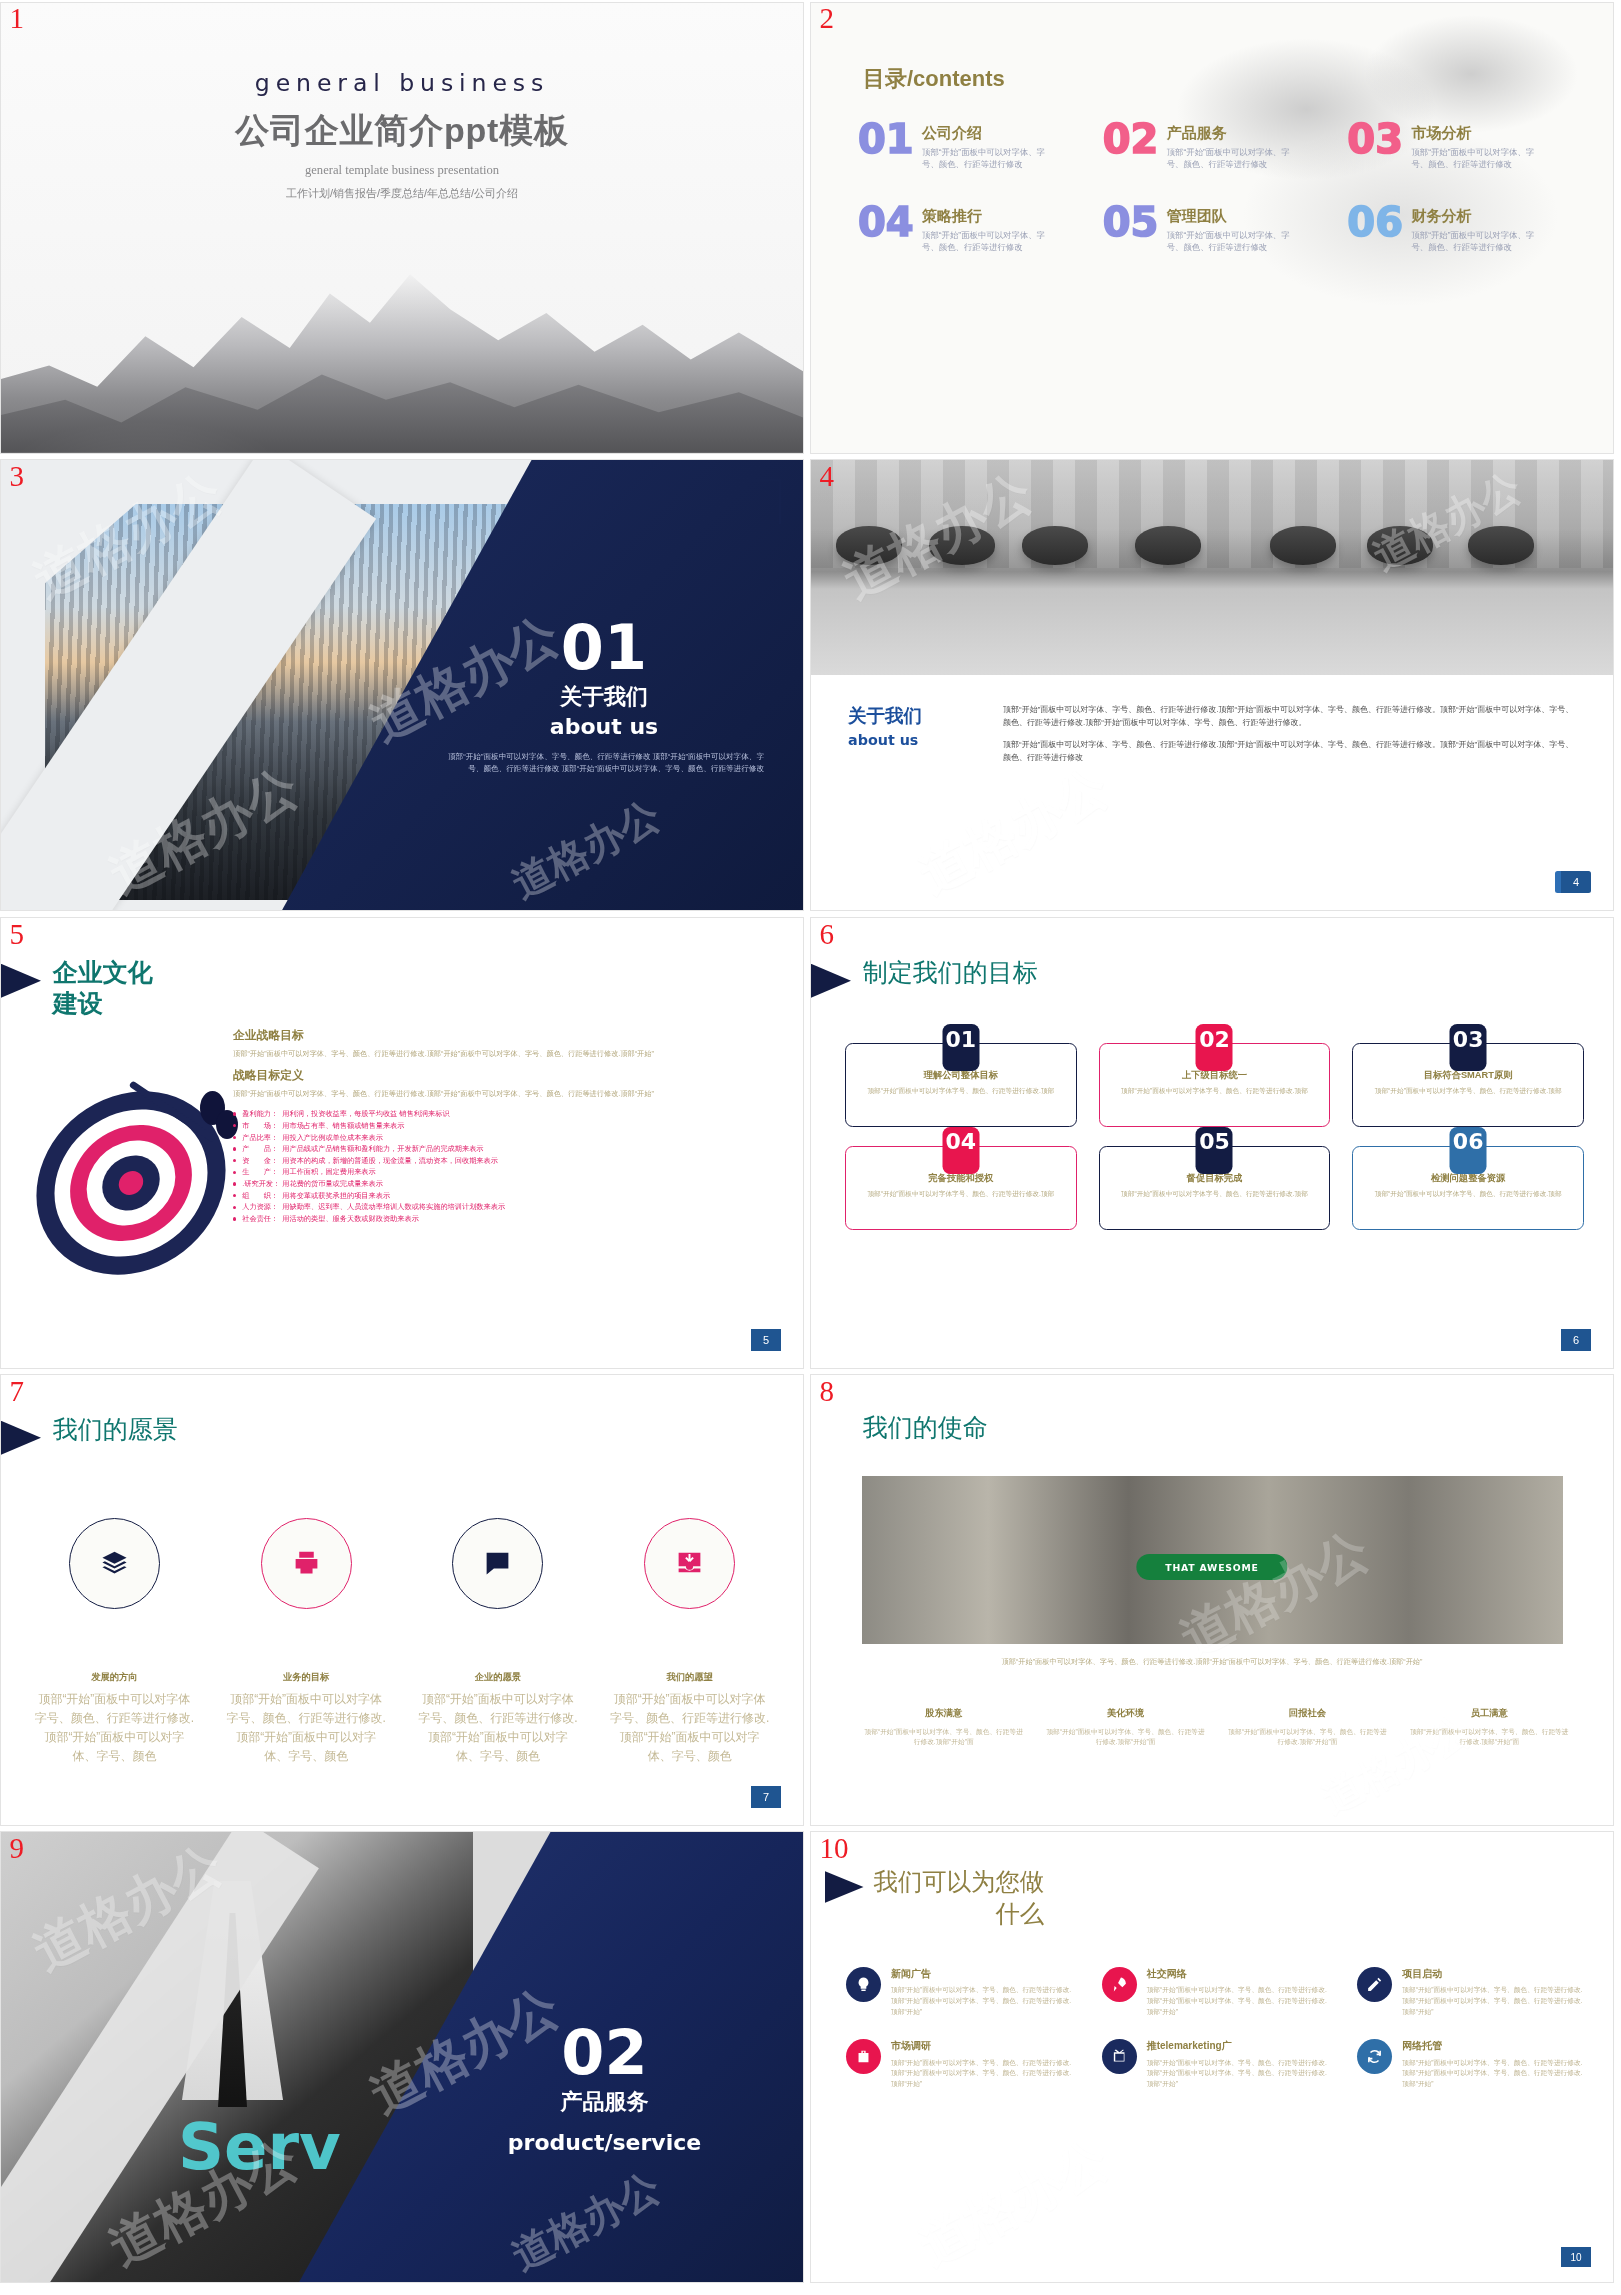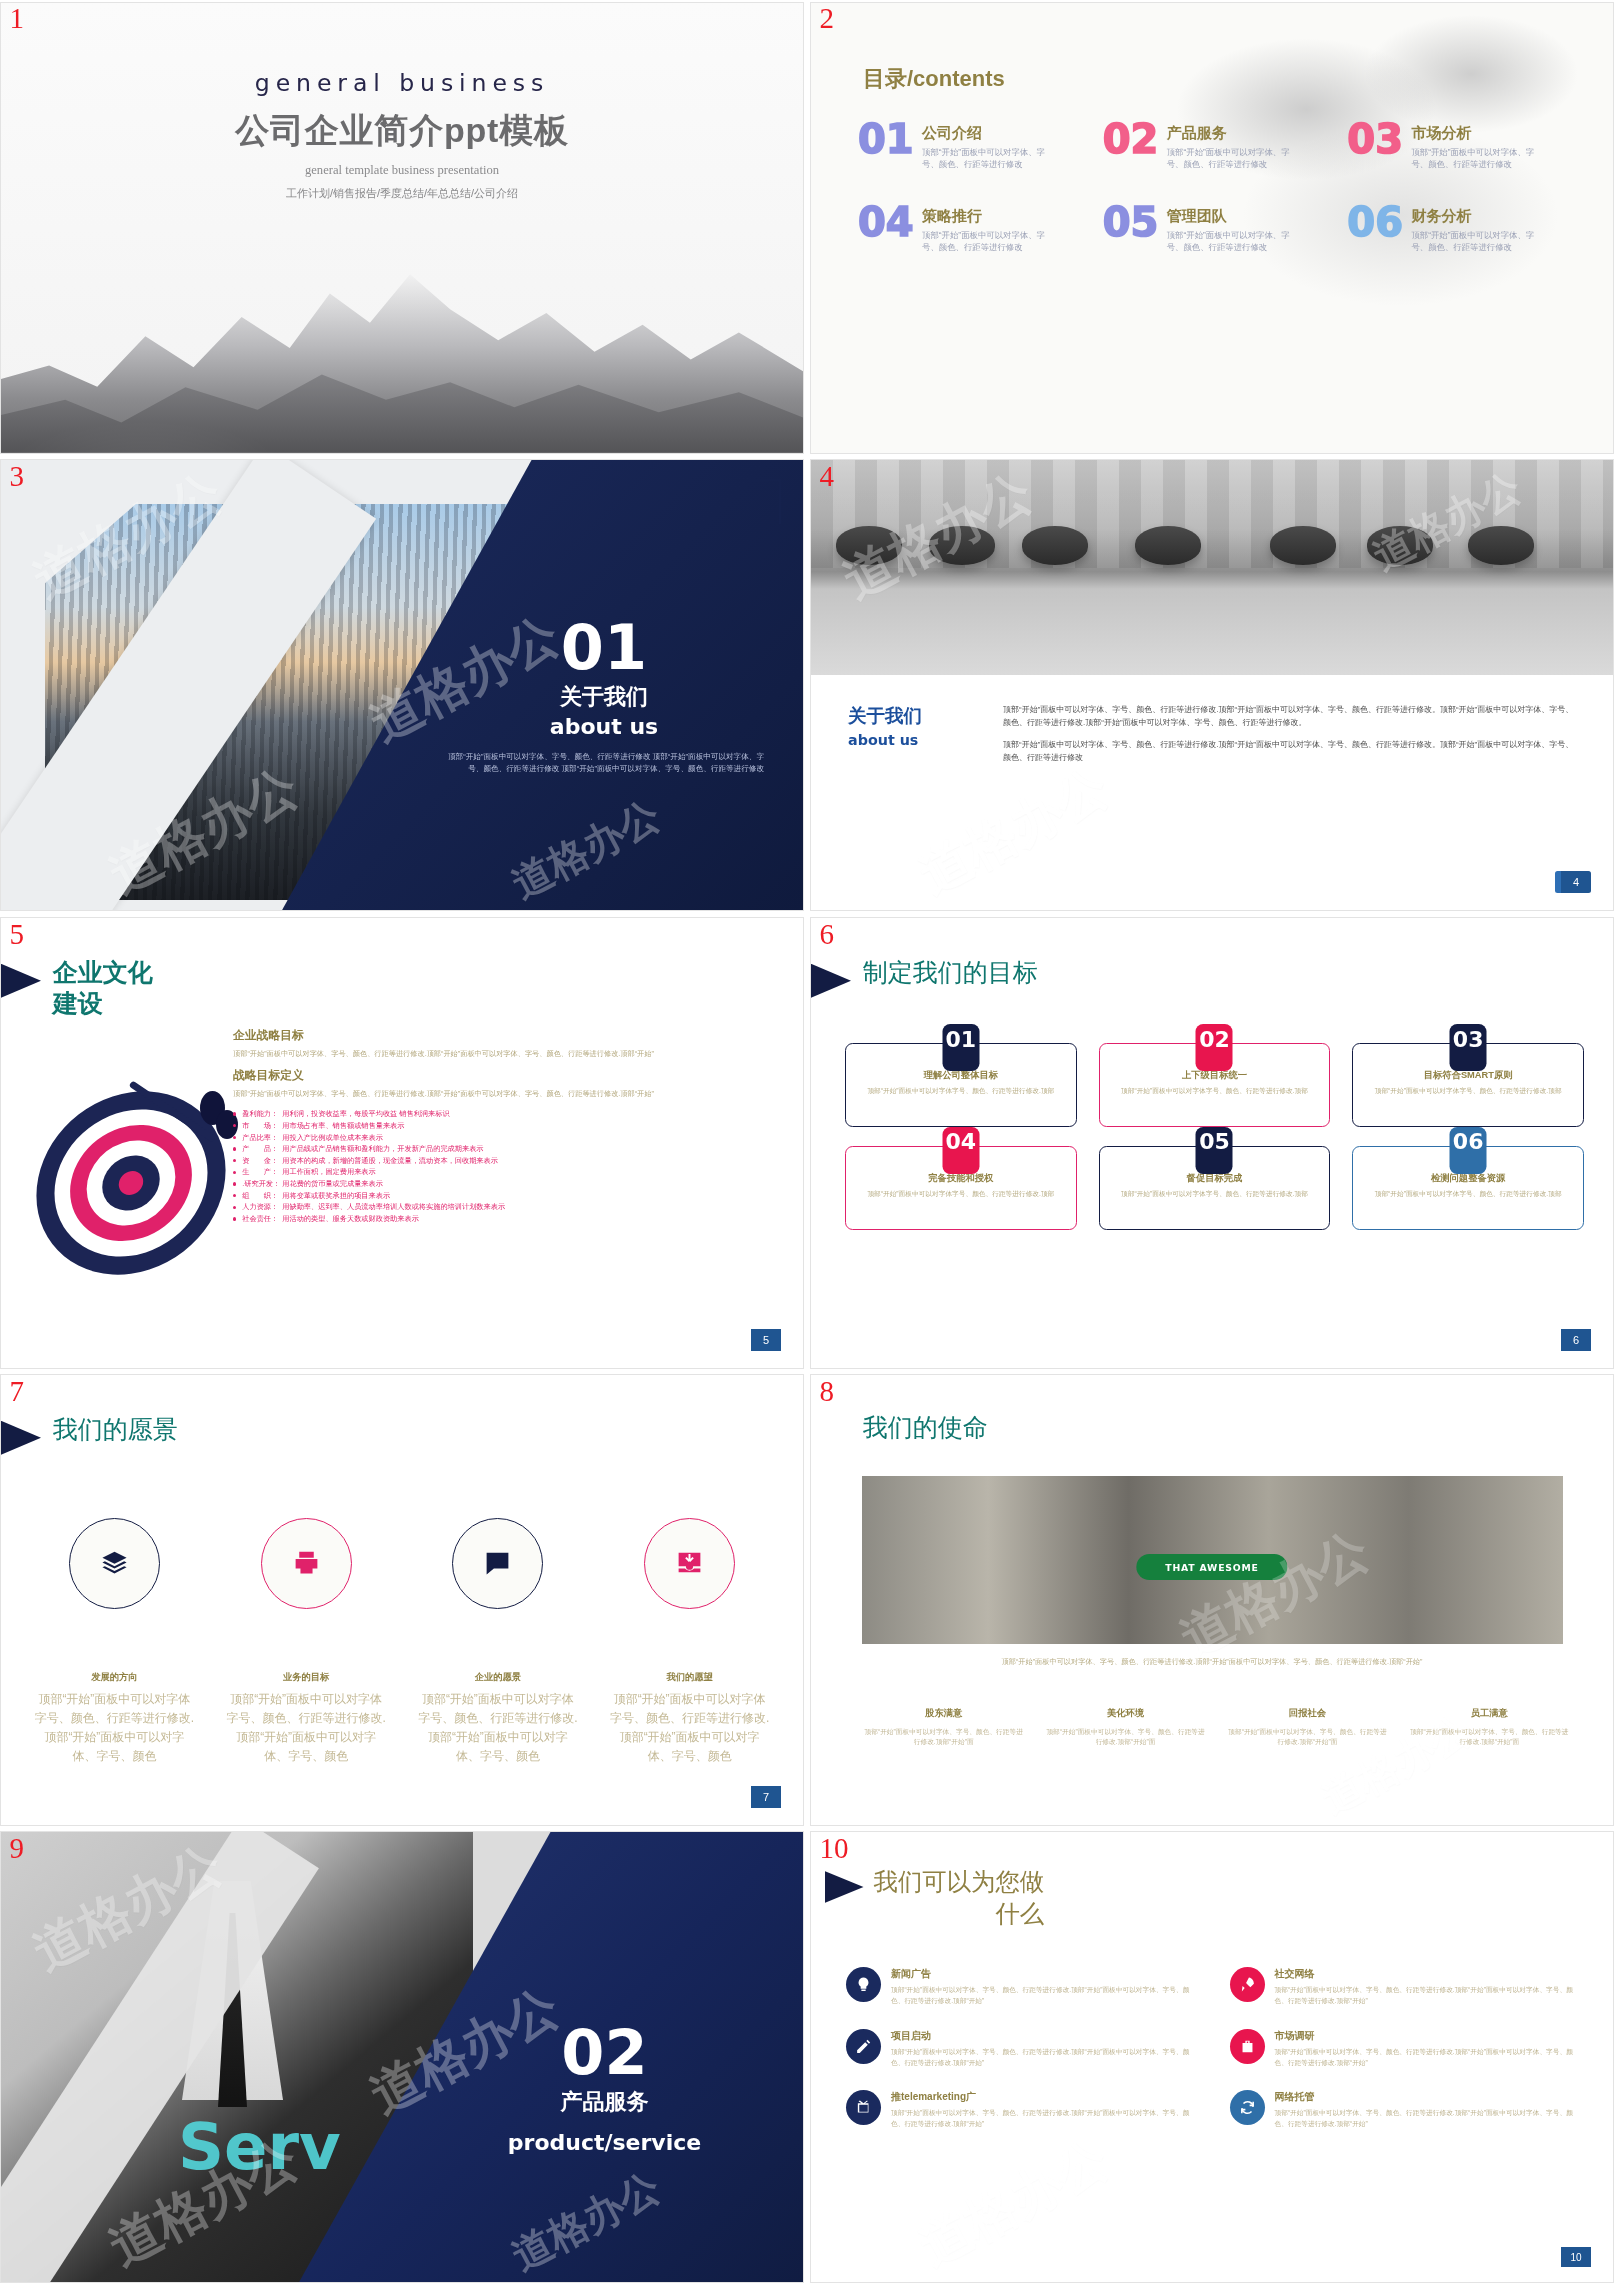--- a/index.html
+++ b/index.html
@@ -245,21 +245,21 @@
   .s9 .sec9 .big { font-size:62px; font-weight:700; line-height:1; font-family:"DejaVu Sans", sans-serif;}
   .s9 .sec9 .cn  { font-size:22px; font-weight:700; margin-top:3.4px;}
   .s9 .sec9 .en  { font-size:22px; font-weight:700; margin-top:13px; font-family:"DejaVu Sans", sans-serif;}
 
   
   .s10 .head10 { position:absolute; left:13.5px; top:34px; z-index:20; display:flex; }
   .s10 .arrow10 { width:39px; height:32px; background:#131c43;
                   clip-path:polygon(0% 0%,100% 50%,0% 100%); margin-top:5px;}
   .s10 .h10t { margin-left:10px; font-size:24.4px; color:#8f8043; line-height:1.3;text-align:right;}
   .svc { position:absolute; left:35px; top:135px; right:29px;
-         display:grid; grid-template-columns:1fr 1fr; gap:22px 29px;}
+         display:grid; grid-template-columns:1fr 1fr 1fr; gap:22px 29px;}
   .svc-item { display:flex; gap:10px; }
   .svc-ic { width:35px; height:35px; border-radius:50%; flex:0 0 35px;
             display:flex; align-items:center; justify-content:center; color:#fff; font-size:16px;}
   .ic-navy{ background:#1a2a5e; } .ic-pink{ background:#e8154e; } .ic-blue{ background:#2f6fa8; }
   .svc-tx h5 { font-size:10px; font-weight:700; color:#8f8043; margin-bottom:4.2px;}
   .svc-tx p  { font-size:6.7px; color:#bdb28e; line-height:1.6; }
 </style>
 </head>
 <body>
 

